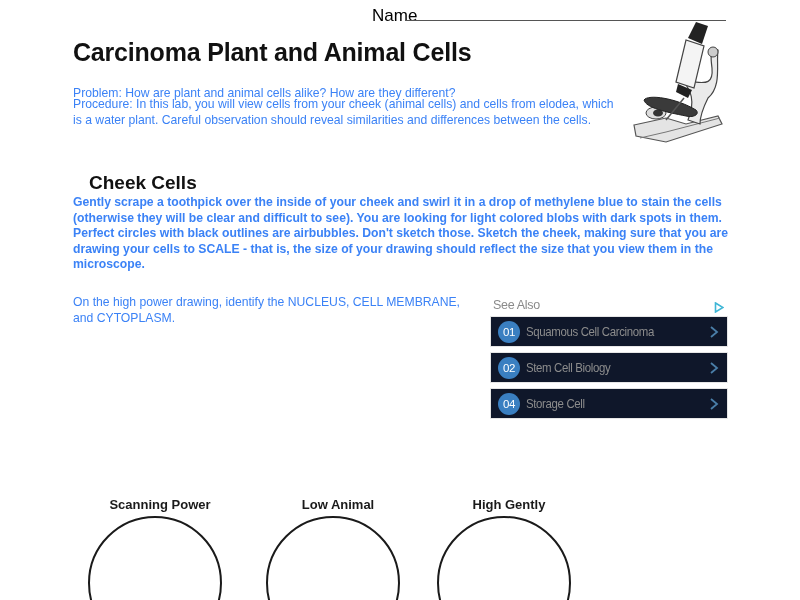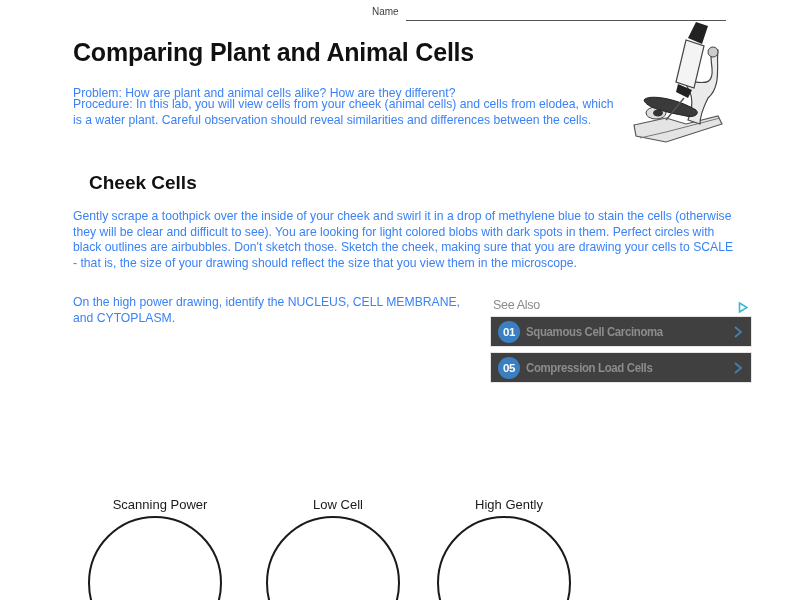--- a/index.html
+++ b/index.html
@@ -1,53 +1,53 @@
 <!DOCTYPE html>
 <html><head>
   <meta charset="utf-8">
   <style>
     * { margin: 0; padding: 0; box-sizing: border-box; }
     html, body { width: 800px; height: 600px; overflow: hidden; background: #ffffff; }
     body { position: relative; font-family: "Liberation Sans", sans-serif; color: #1a1a1a; }
 
-    .name-row { position: absolute; left: 372px; top: 6px; font-size: 10px; color: #404040; }
+    .name-row { position: absolute; left: 372px; top: 6px; font-size: 17px; color: #000000; }
     .name-line { position: absolute; left: 406px; top: 20px; width: 320px; height: 1px; background: #555; }
 
     .title { position: absolute; left: 73px; top: 38px; font-size: 25px; font-weight: bold; color: #111; letter-spacing: -0.2px; }
 
     .para { position: absolute; left: 73px; font-size: 12.2px; line-height: 15.5px; color: #3b82f6; }
     .p-problem { top: 86px; width: 540px; }
     .p-procedure { top: 97px; width: 545px; }
 
     .h2 { position: absolute; left: 89px; top: 172px; font-size: 19px; font-weight: bold; color: #111; }
 
-    .p-cheek { top: 209px; width: 665px; }
+    .p-cheek { top: 195px; width: 665px; font-weight: bold; }
     .p-identify { top: 295px; width: 410px; }
 
     .microscope { position: absolute; left: 626px; top: 20px; width: 110px; height: 132px; }
 
-    .see-also { position: absolute; left: 490px; top: 296px; width: 262px; text-align: right; }
+    .see-also { position: absolute; left: 490px; top: 296px; width: 238px; text-align: right; }
     .see-also-head { height: 20px; position: relative; }
     .see-also-label { position: absolute; left: 3px; top: 2px; font-size: 12.5px; color: #8a8a8a; font-family: "Liberation Sans Narrow", "Liberation Sans", sans-serif; letter-spacing: -0.3px; }
     .ad-icon { position: absolute; right: 4px; top: 3px; width: 10px; height: 11px; }
-    .sa-item { position: relative; height: 31px; margin-bottom: 5px; border: 1px solid #e6e6e6; background: #404040; display: flex; align-items: center; padding-left: 7px; font-weight: bold; }
+    .sa-item { position: relative; height: 31px; margin-bottom: 5px; border: 1px solid #e6e6e6; background: #0f172a; display: flex; align-items: center; padding-left: 7px; }
     .sa-num { width: 22px; height: 22px; border-radius: 50%; background: #3a7fc1; color: #fff; font-size: 11.5px; display: flex; align-items: center; justify-content: center; letter-spacing: -0.5px; flex: none; }
     .sa-text { margin-left: 6px; font-size: 13px; color: #8c8c8c; letter-spacing: -0.4px; white-space: nowrap; transform: scaleX(0.88); transform-origin: left center; }
     .sa-chevron { position: absolute; right: 8px; top: 8px; width: 10px; height: 14px; }
 
-    .circle-label { position: absolute; top: 497px; font-size: 13px; color: #1a1a1a; text-align: center; width: 140px; }
+    .circle-label { position: absolute; top: 497px; font-size: 13px; color: #1a1a1a; text-align: center; width: 140px; font-weight: bold; }
     .cell-circle { position: absolute; top: 516px; width: 134px; height: 134px; border: 2px solid #1a1a1a; border-radius: 50%; }
   </style>
 </head>
 <body>
 
 <div class="name-row">Name</div>
 <div class="name-line"></div>
 
-<h1 class="title">Comparing Plant and Animal Cells</h1>
+<h1 class="title">Carcinoma Plant and Animal Cells</h1>
 
 <p class="para p-problem">Problem: How are plant and animal cells alike? How are they different?</p>
 <p class="para p-procedure">Procedure: In this lab, you will view cells from your cheek (animal cells) and cells from elodea, which is a water plant. Careful observation should reveal similarities and differences between the cells.</p>
 
 <div class="microscope">
   <svg viewBox="0 0 110 132" width="110" height="132">
 
     <path d="M8 105 L40 98 L60 104 L92 96 L96 104 L40 122 L10 116 Z" fill="#e4e4e4" stroke="#555" stroke-width="1.2"></path>
     <path d="M14 118 L40 112 L94 98" fill="none" stroke="#777" stroke-width="1"></path>
 
@@ -82,28 +82,35 @@
   </div>
 
   <div class="sa-item">
     <span class="sa-num">01</span>
     <span class="sa-text">Squamous Cell Carcinoma</span>
     <span class="sa-chevron"><svg viewBox="0 0 10 14" width="10" height="14">
           <path d="M2 2 L8 7 L2 12" fill="none" stroke="#4a7ea8" stroke-width="1.8"></path>
         </svg></span>
   </div>
   <div class="sa-item">
-    <span class="sa-num">05</span>
-    <span class="sa-text">Compression Load Cells</span>
+    <span class="sa-num">02</span>
+    <span class="sa-text">Stem Cell Biology</span>
+    <span class="sa-chevron"><svg viewBox="0 0 10 14" width="10" height="14">
+          <path d="M2 2 L8 7 L2 12" fill="none" stroke="#4a7ea8" stroke-width="1.8"></path>
+        </svg></span>
+  </div>
+  <div class="sa-item">
+    <span class="sa-num">04</span>
+    <span class="sa-text">Storage Cell</span>
     <span class="sa-chevron"><svg viewBox="0 0 10 14" width="10" height="14">
           <path d="M2 2 L8 7 L2 12" fill="none" stroke="#4a7ea8" stroke-width="1.8"></path>
         </svg></span>
   </div>
 </div>
 
 <div class="circle-label" style="left:90px;">Scanning Power</div>
 <div class="cell-circle" style="left:88px;"></div>
 
-<div class="circle-label" style="left:268px;">Low Cell</div>
+<div class="circle-label" style="left:268px;">Low Animal</div>
 <div class="cell-circle" style="left:266px;"></div>
 
 <div class="circle-label" style="left:439px;">High Gently</div>
 <div class="cell-circle" style="left:437px;"></div>
 
 </body></html>

